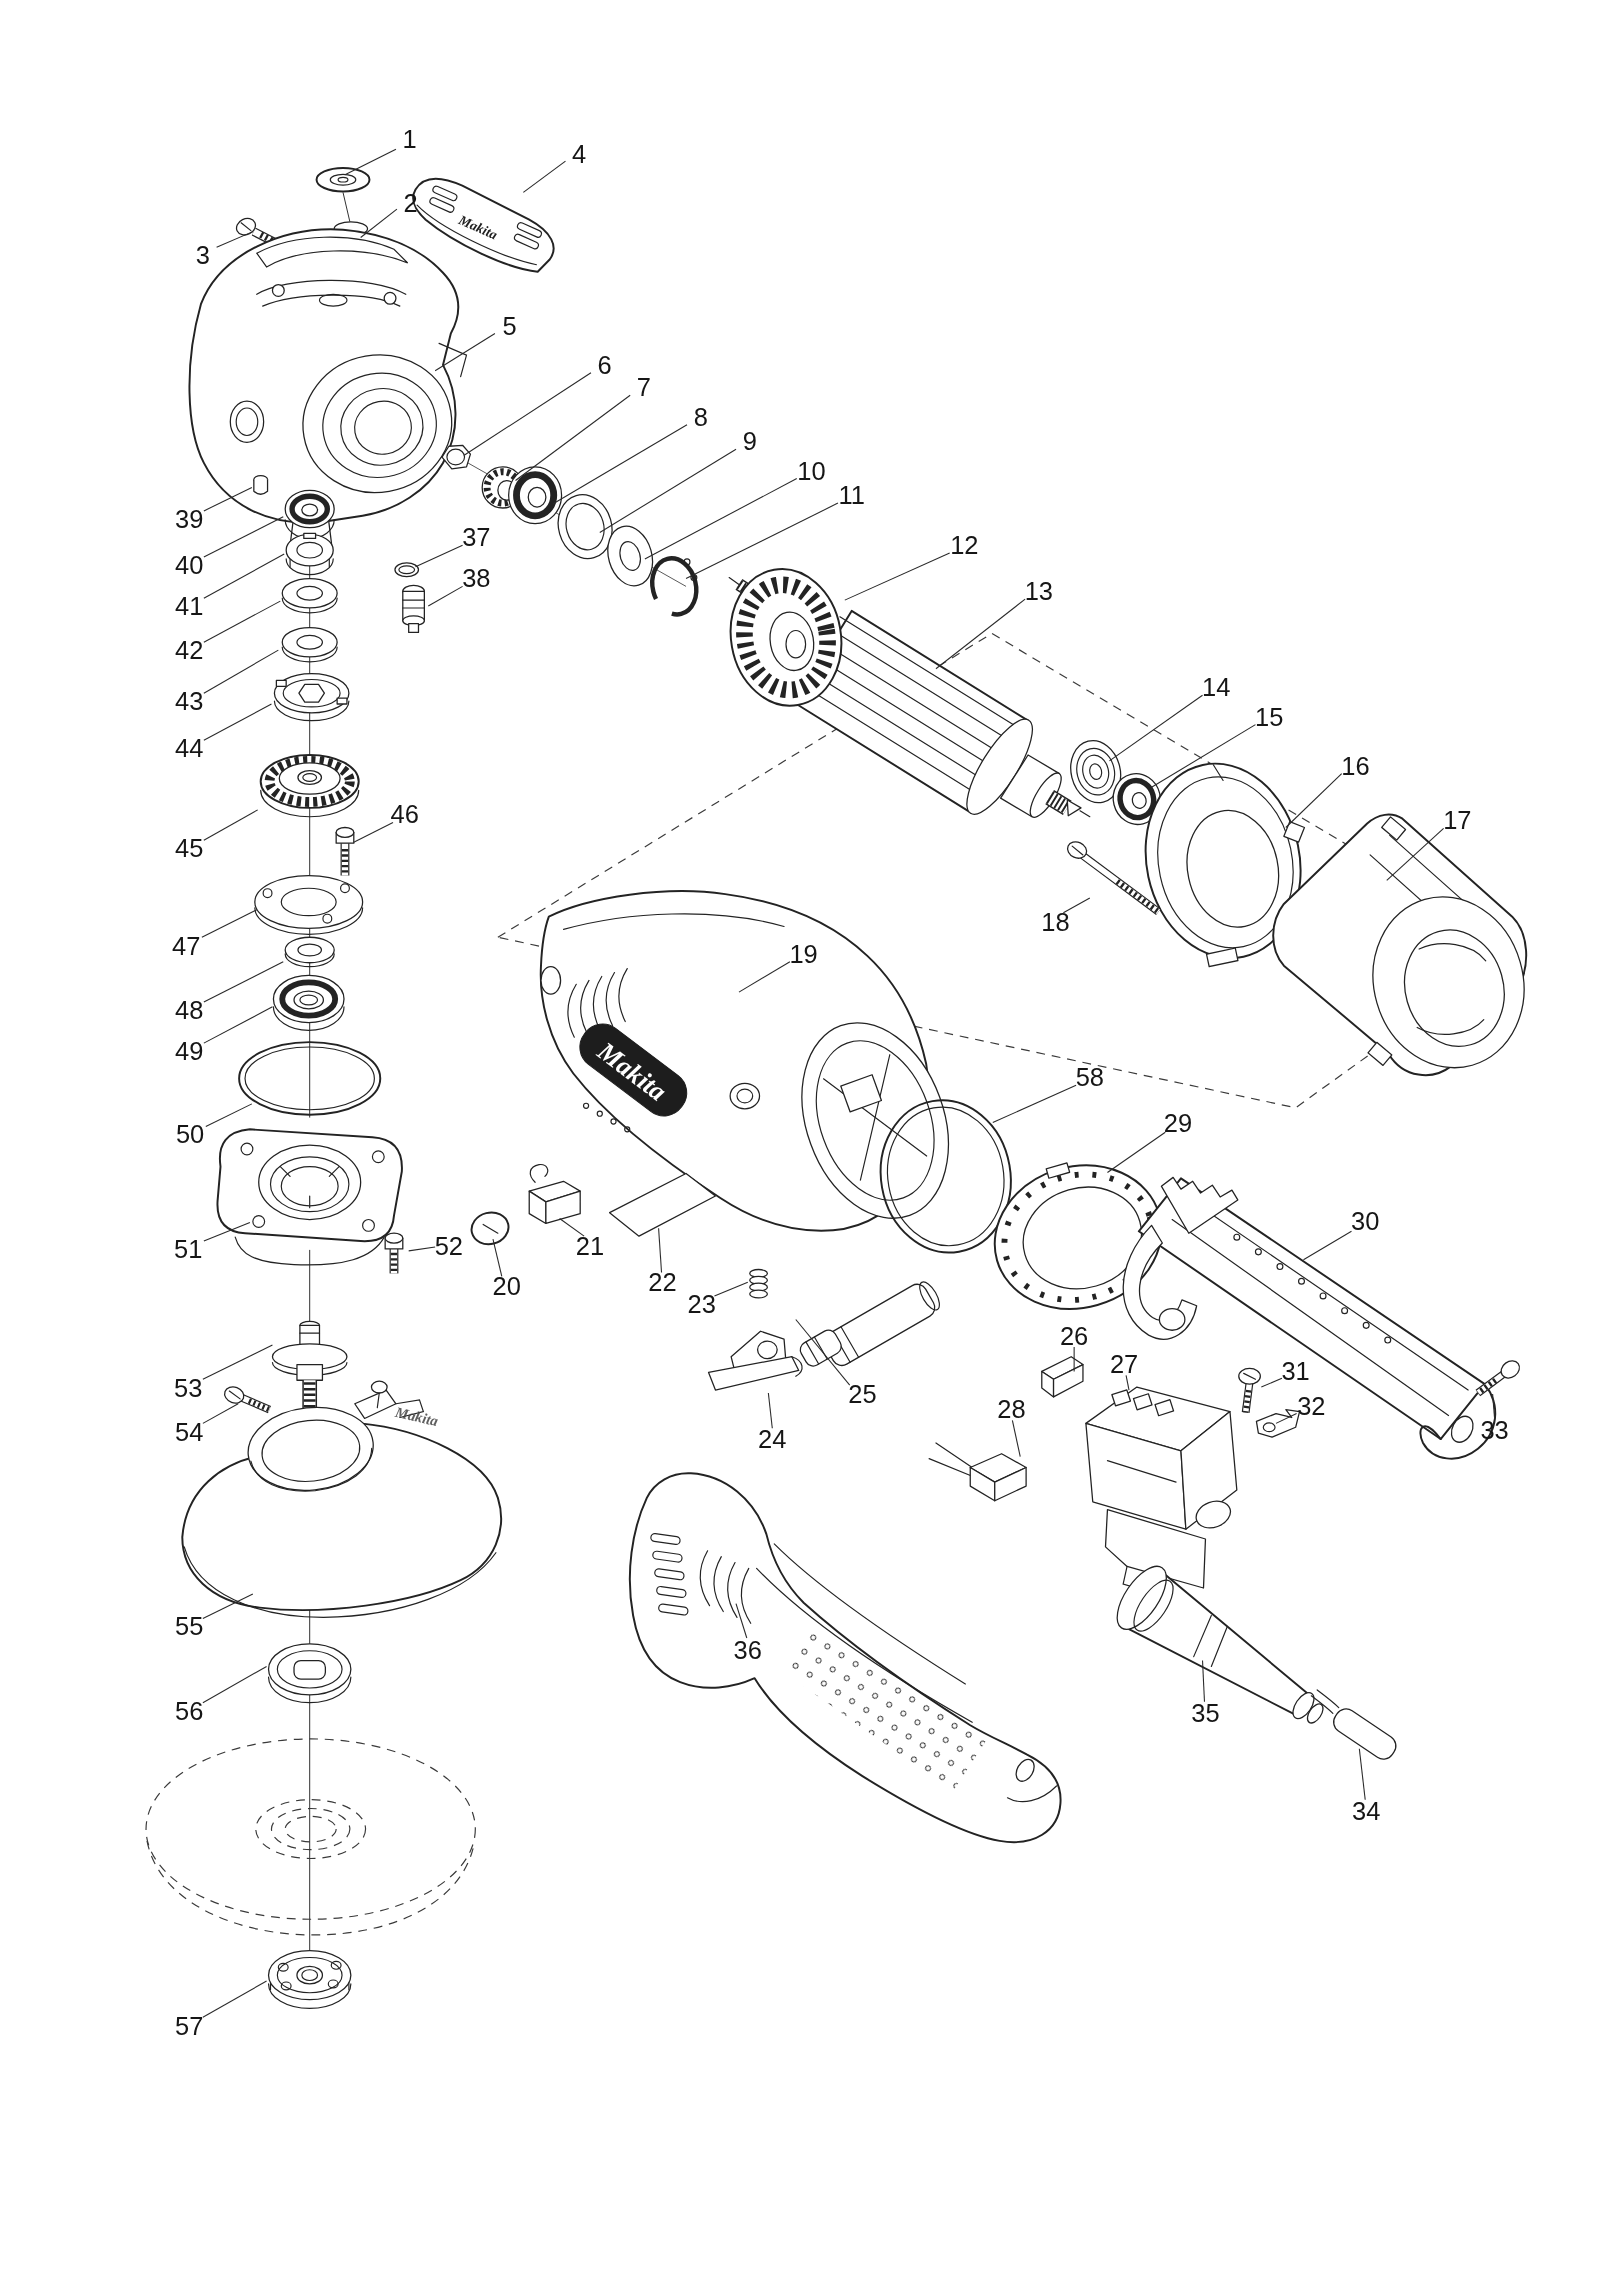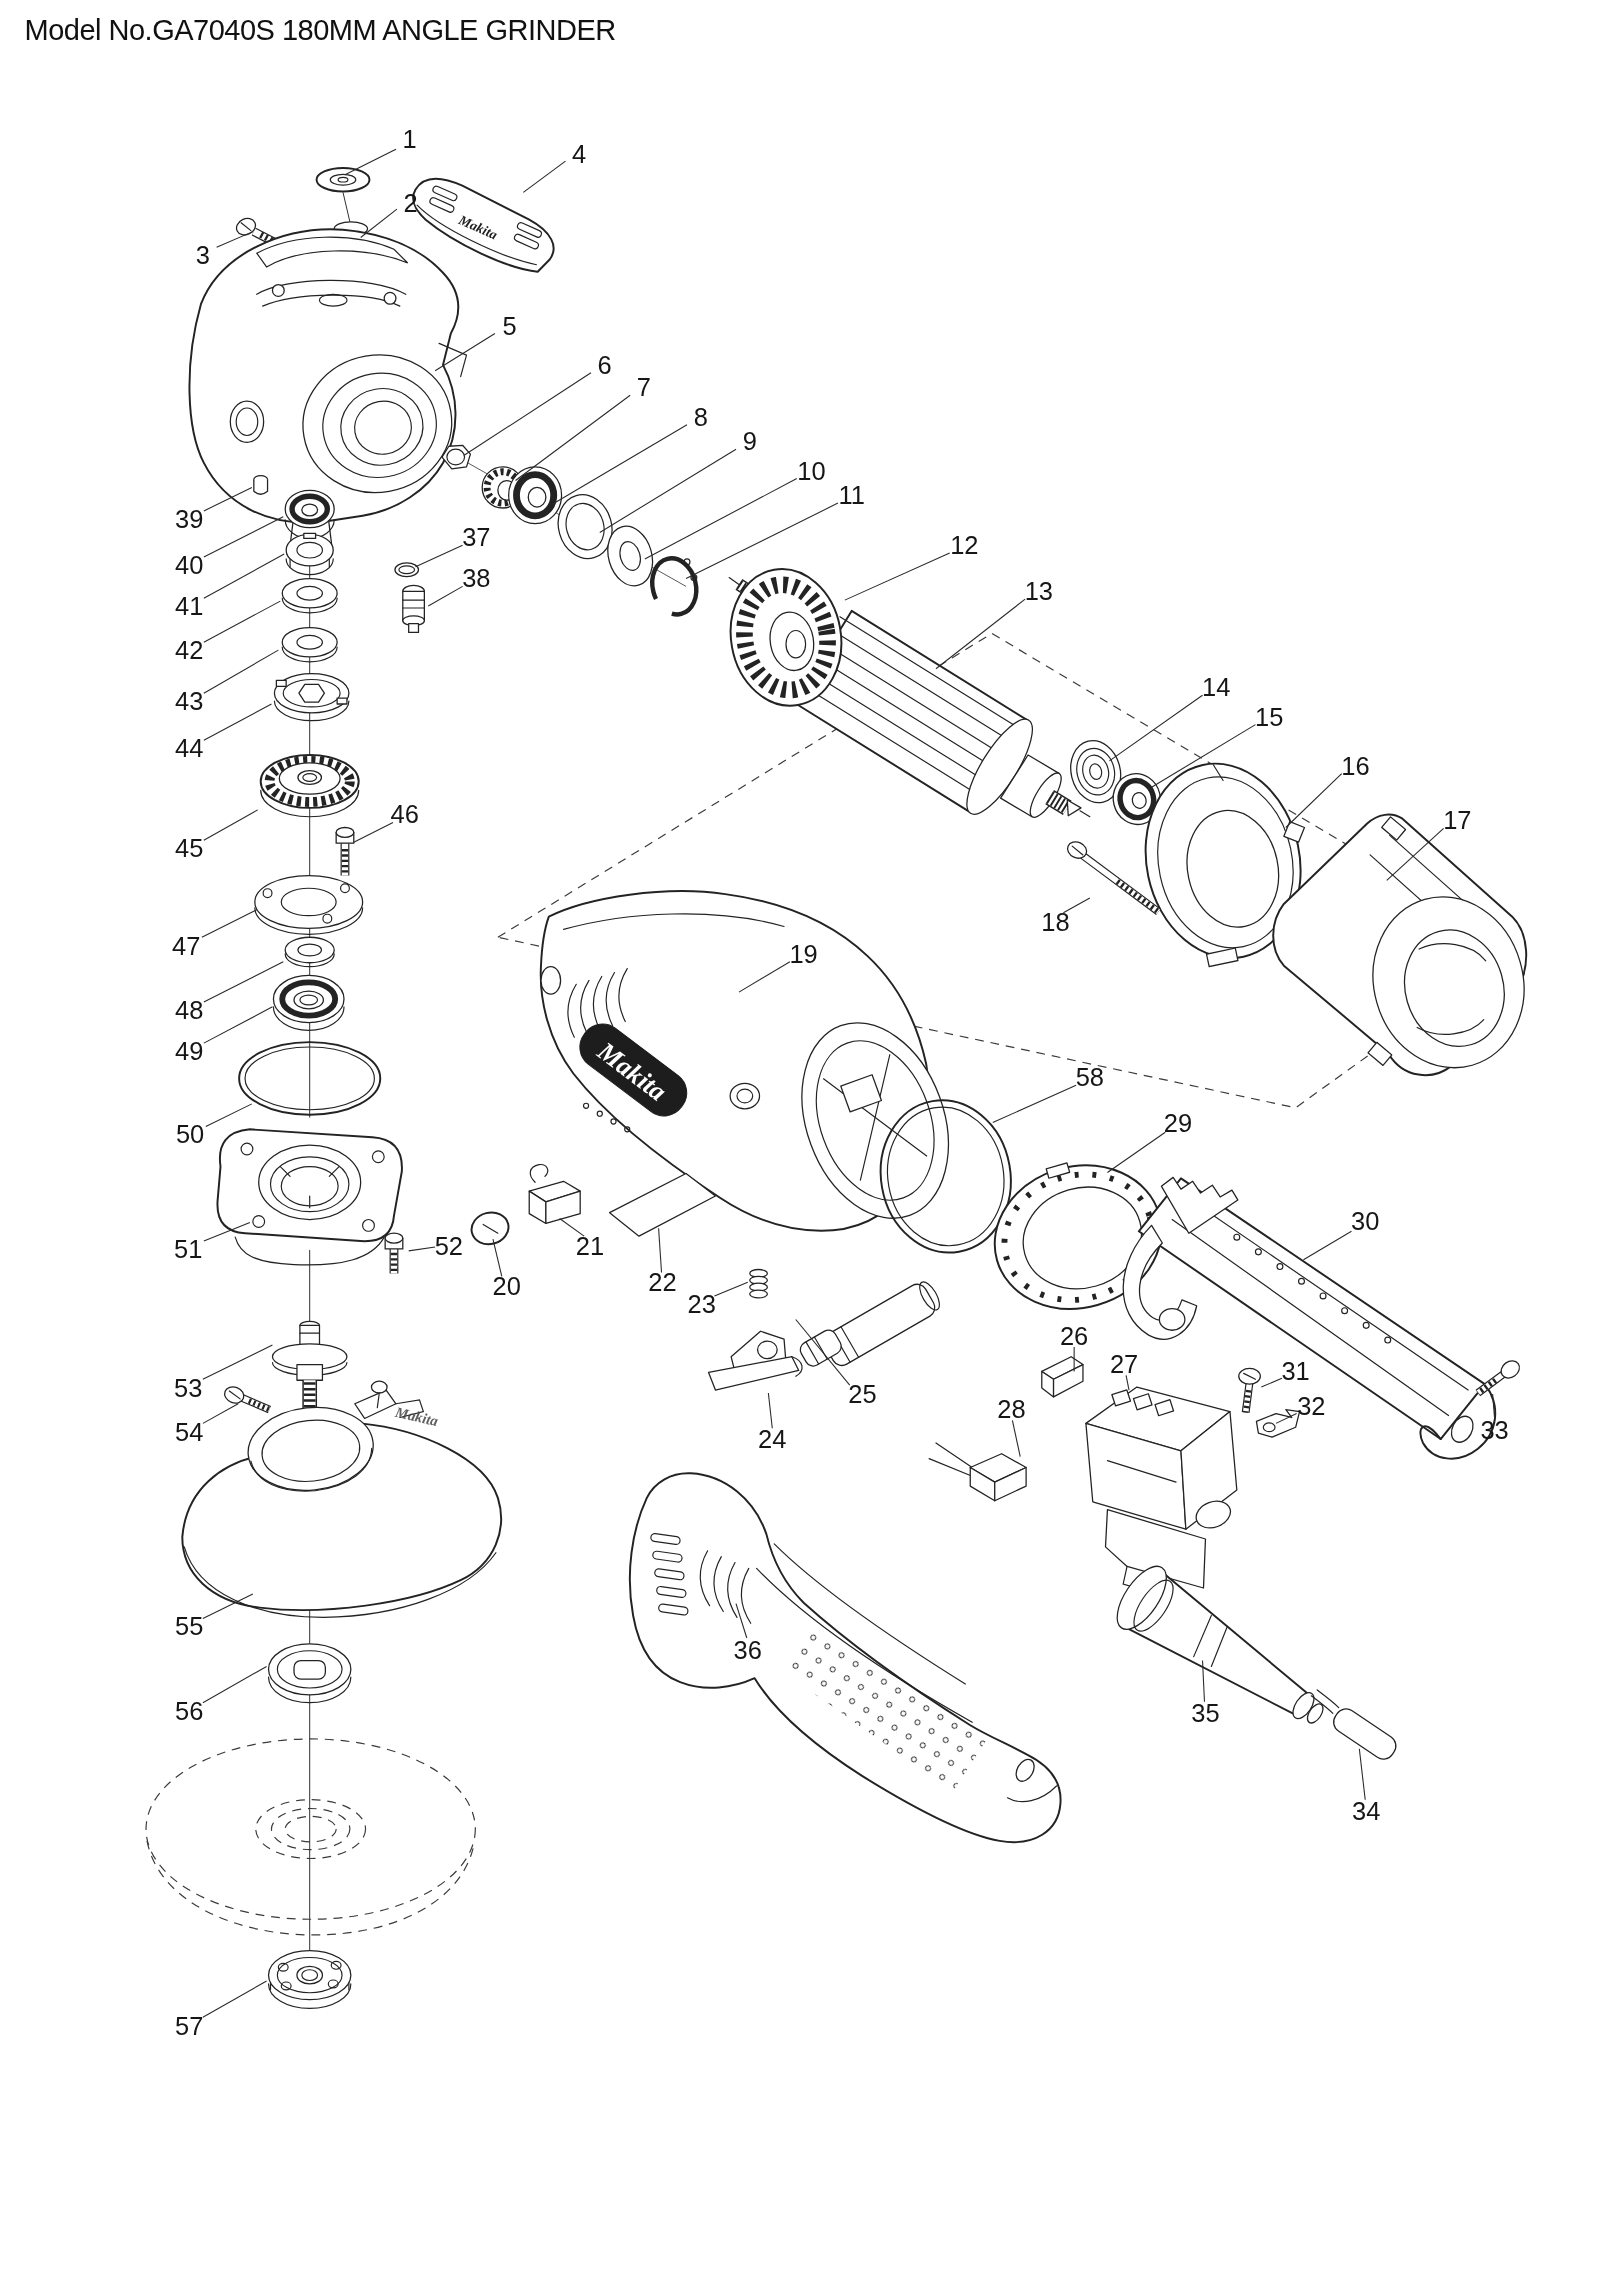--- a/index.html
+++ b/index.html
@@ -17,21 +17,20 @@
   .num{font:26px "Liberation Sans",sans-serif;fill:#161616;text-anchor:middle;}
   .dash{fill:none;stroke:#3a3a3a;stroke-width:1.2;stroke-dasharray:9 7;}
   .logo{font:italic bold 27px "Liberation Serif",serif;fill:#fff;text-anchor:middle;}
   .logosm{font:italic bold 14px "Liberation Serif",serif;fill:#222;text-anchor:middle;}
   .logogd{font:italic bold 15px "Liberation Serif",serif;fill:#444;text-anchor:middle;opacity:.85;}
 </style>
 </head>
 <body>
 
 <div id="page">
-  <div id="title">Model No.GA7040S 180MM ANGLE GRINDER</div>
 
   <svg width="1621" height="2293" viewBox="0 0 1654 2339">
     <defs>
       <pattern id="dots" width="17" height="17" patternUnits="userSpaceOnUse" patternTransform="rotate(32)">
         <circle cx="8" cy="8" r="2.6" fill="#fff" stroke="#2b2b2b" stroke-width="1"></circle>
       </pattern>
     </defs>
 
     <polygon class="dash" points="508,956 1012,646 1550,966 1322,1130"></polygon>
 

